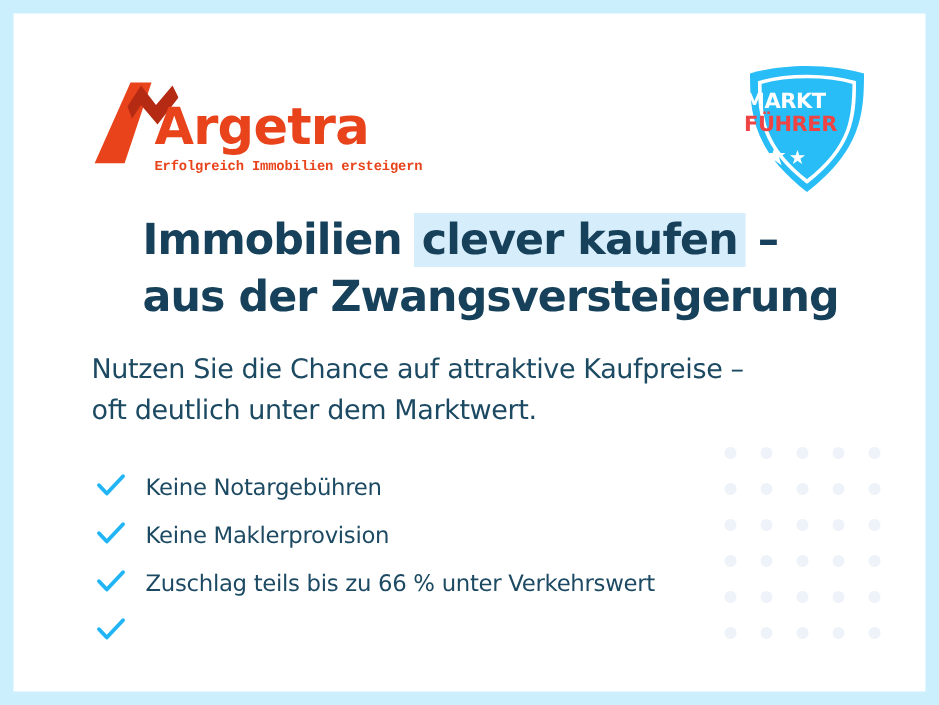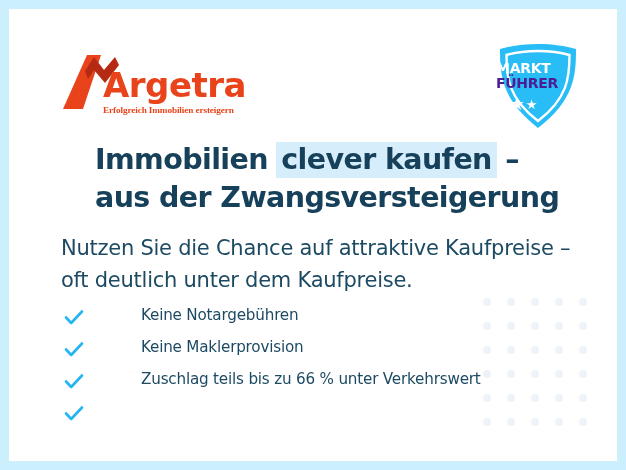--- a/index.html
+++ b/index.html
@@ -69,21 +69,21 @@
     font-size: 34px;
     font-weight: bold;
     letter-spacing: -0.5px;
     color: #e8431b;
     line-height: 1;
   }
   .logo-tagline {
     position: absolute;
     left: 2px;
     top: 58px;
-    font-family: Liberation Serif, serif;
+    font-family: Liberation Mono, monospace;
     font-size: 9.2px;
     font-weight: bold;
     letter-spacing: -0.1px;
     color: #e8431b;
     white-space: nowrap;
     padding-left: 40px;
   }
 
   
   .badge {
@@ -113,21 +113,21 @@
     font-size: 14px;
     font-weight: bold;
     color: #ffffff;
     letter-spacing: -0.3px;
     line-height: 1.05;
   }
   .badge-line2 {
     font-family: "DejaVu Sans", sans-serif;
     font-size: 14px;
     font-weight: bold;
-    color: #4c1d95;
+    color: #ef4444;
     letter-spacing: -0.3px;
     line-height: 1.05;
   }
   .badge-stars {
     margin-top: 5px;
     display: flex;
     align-items: center;
     gap: 1px;
     color: #ffffff;
     line-height: 1;
@@ -156,41 +156,40 @@
     margin: 0 -1px;
   }
 
   
   .subtext {
     position: absolute;
     left: 52px;
     top: 224px;
     width: 500px;
     font-family: "DejaVu Sans", sans-serif;
-    font-size: 21px;
+    font-size: 18px;
     font-weight: normal;
     color: #1d4a63;
     line-height: 1.52;
     letter-spacing: -0.25px;
   }
   .subtext div { white-space: nowrap; }
 
   
   .bullets {
     position: absolute;
     left: 54px;
     top: 297px;
     width: 470px;
   }
   .bullet {
     display: flex;
-    align-items: flex-start;
+    align-items: flex-end;
     height: 28px;
     margin-bottom: 4px;
-    gap: 44px;
   }
   .bullet .check {
     flex: 0 0 auto;
     width: 22px;
     height: 22px;
     margin-right: 12px;
     display: flex;
     align-items: center;
     justify-content: center;
   }
@@ -271,21 +270,21 @@
       </div>
     </div>
 
     <div class="headline">
       <div class="hl-row"><span>Immobilien </span><span class="mark">clever kaufen</span><span> –</span></div>
       <div class="hl-row">aus der Zwangsversteigerung</div>
     </div>
 
     <div class="subtext">
       <div>Nutzen Sie die Chance auf attraktive Kaufpreise –</div>
-      <div>oft deutlich unter dem Kaufpreise.</div>
+      <div>oft deutlich unter dem Marktwert.</div>
     </div>
 
     <div class="bullets">
       <div class="bullet">
         <span class="check">
           <svg viewBox="0 0 22 22" width="22" height="22">
               <path d="M3 11.5 L8.2 17 L19 5.5" fill="none" stroke="#22b5f5" stroke-width="2.6" stroke-linecap="round" stroke-linejoin="round"></path>
             </svg>
         </span>
         <span class="txt">Keine Notargebühren</span>

